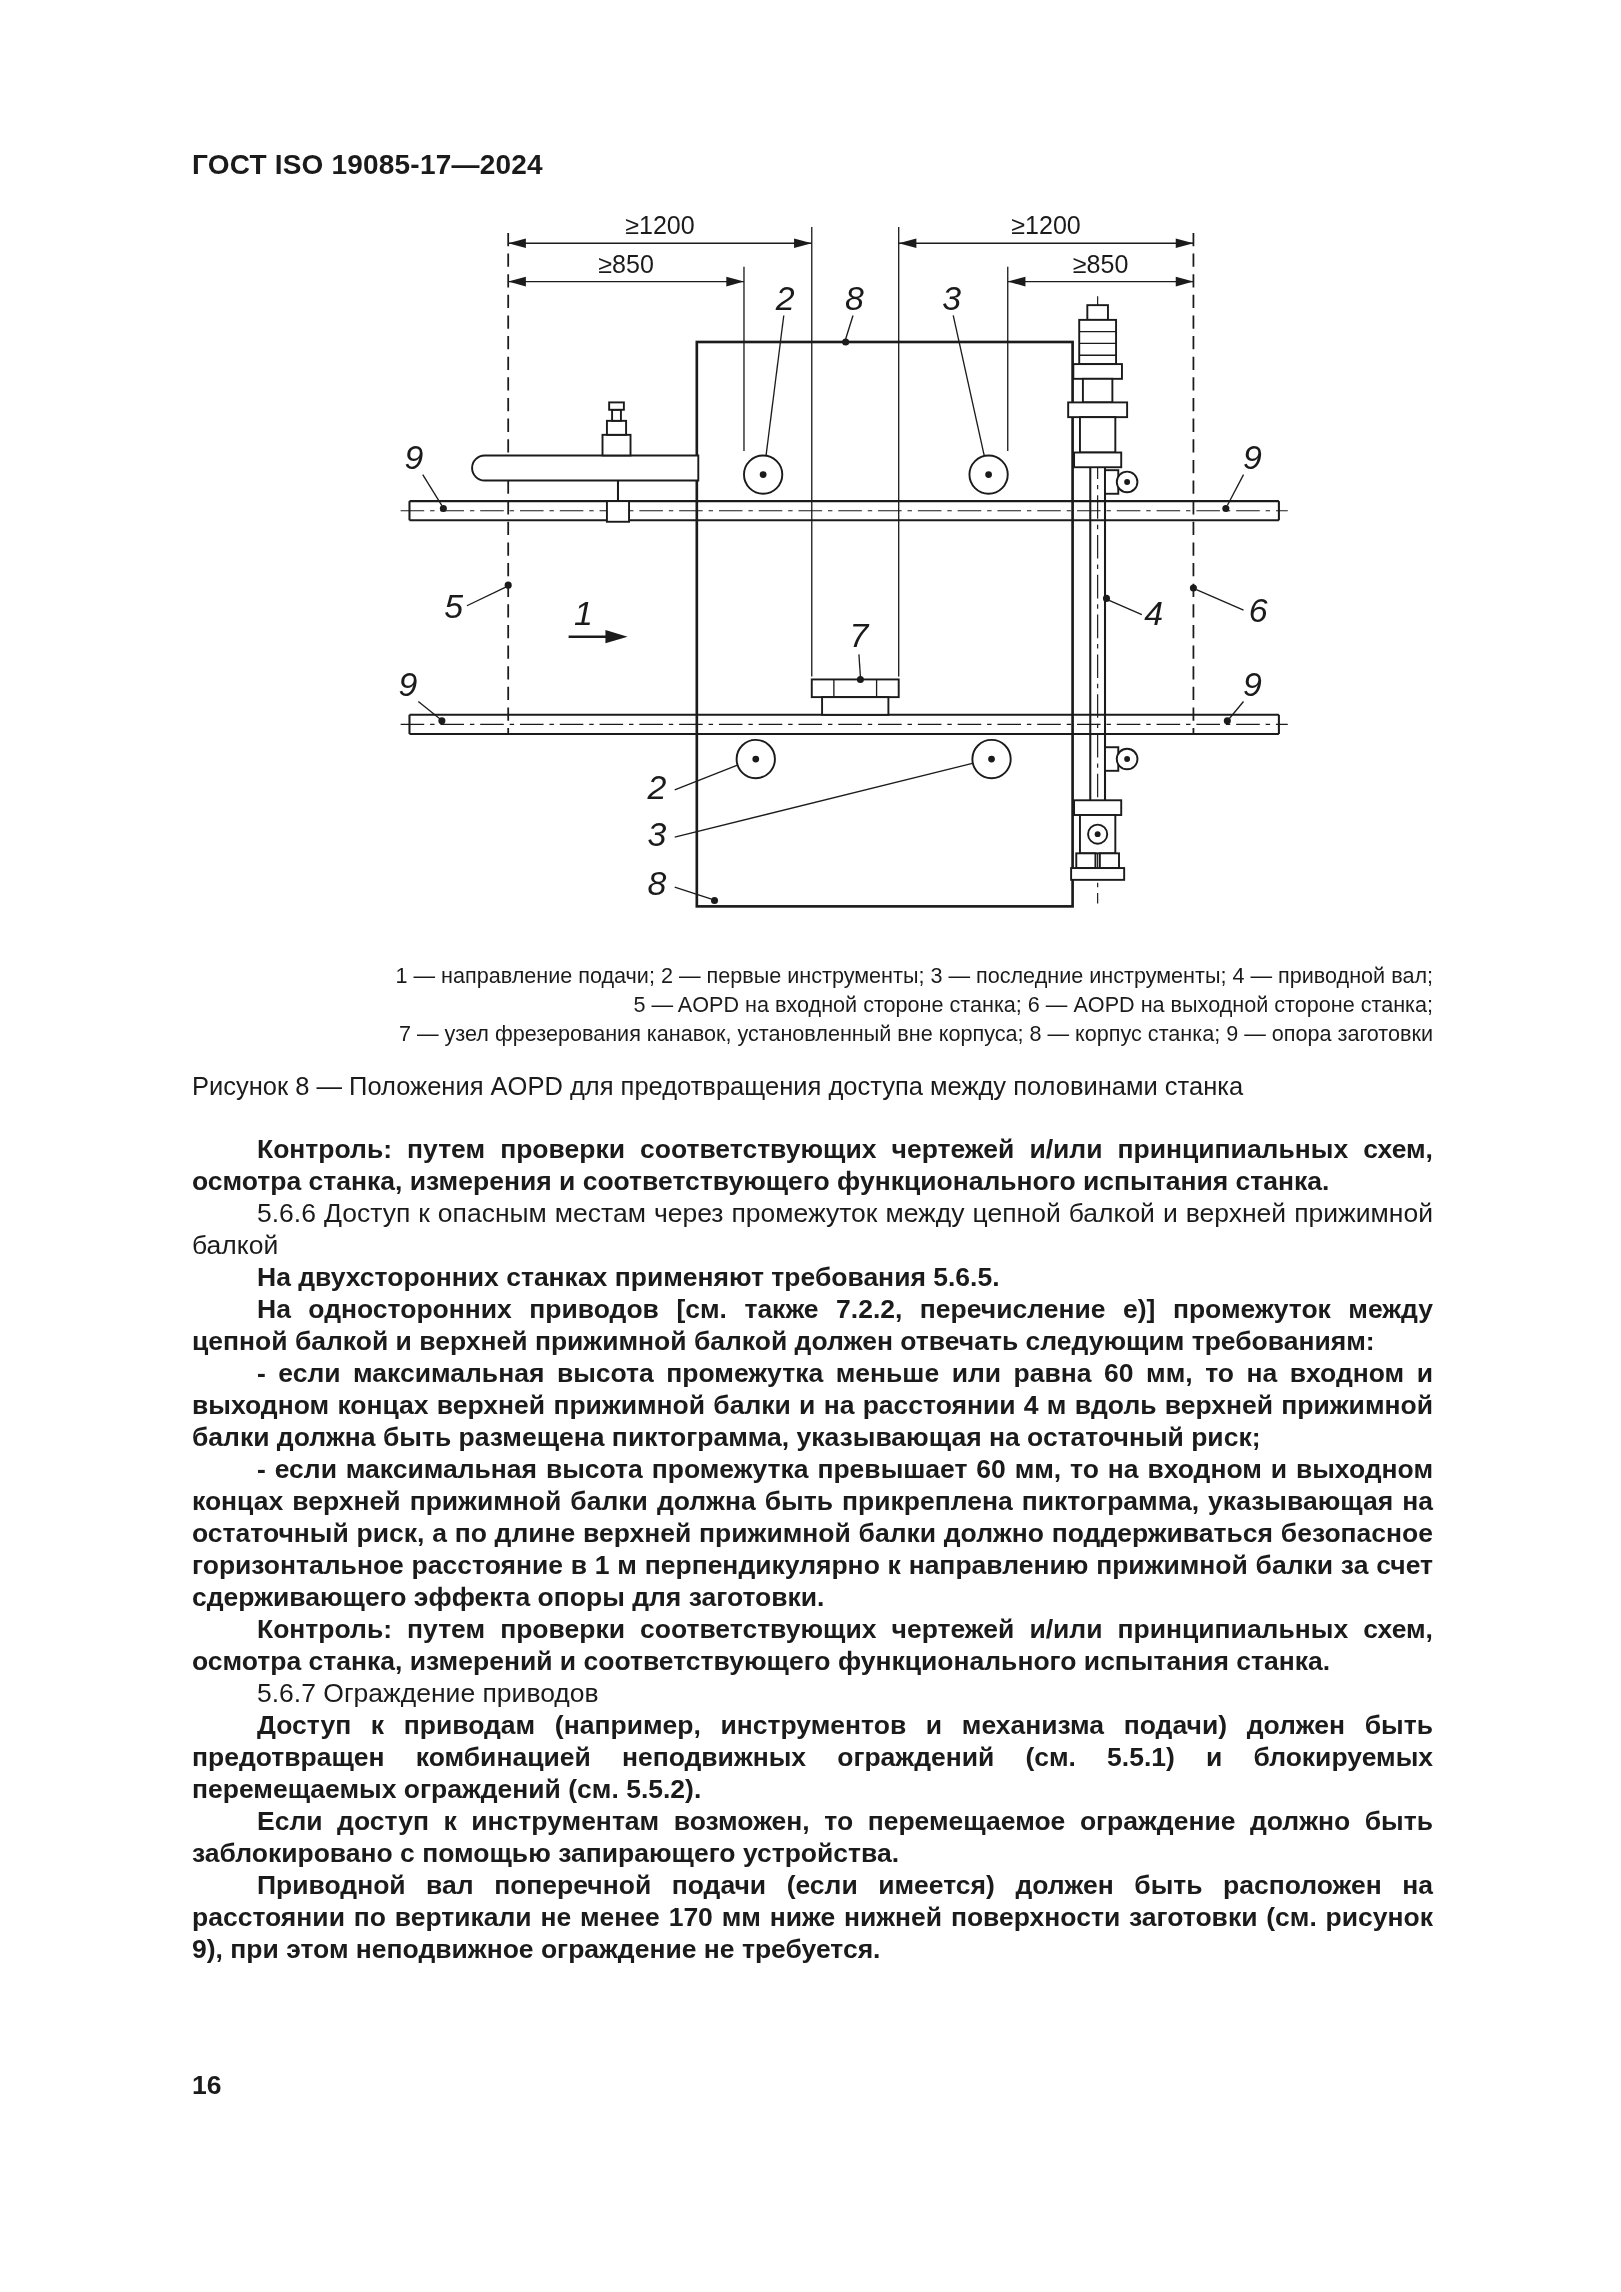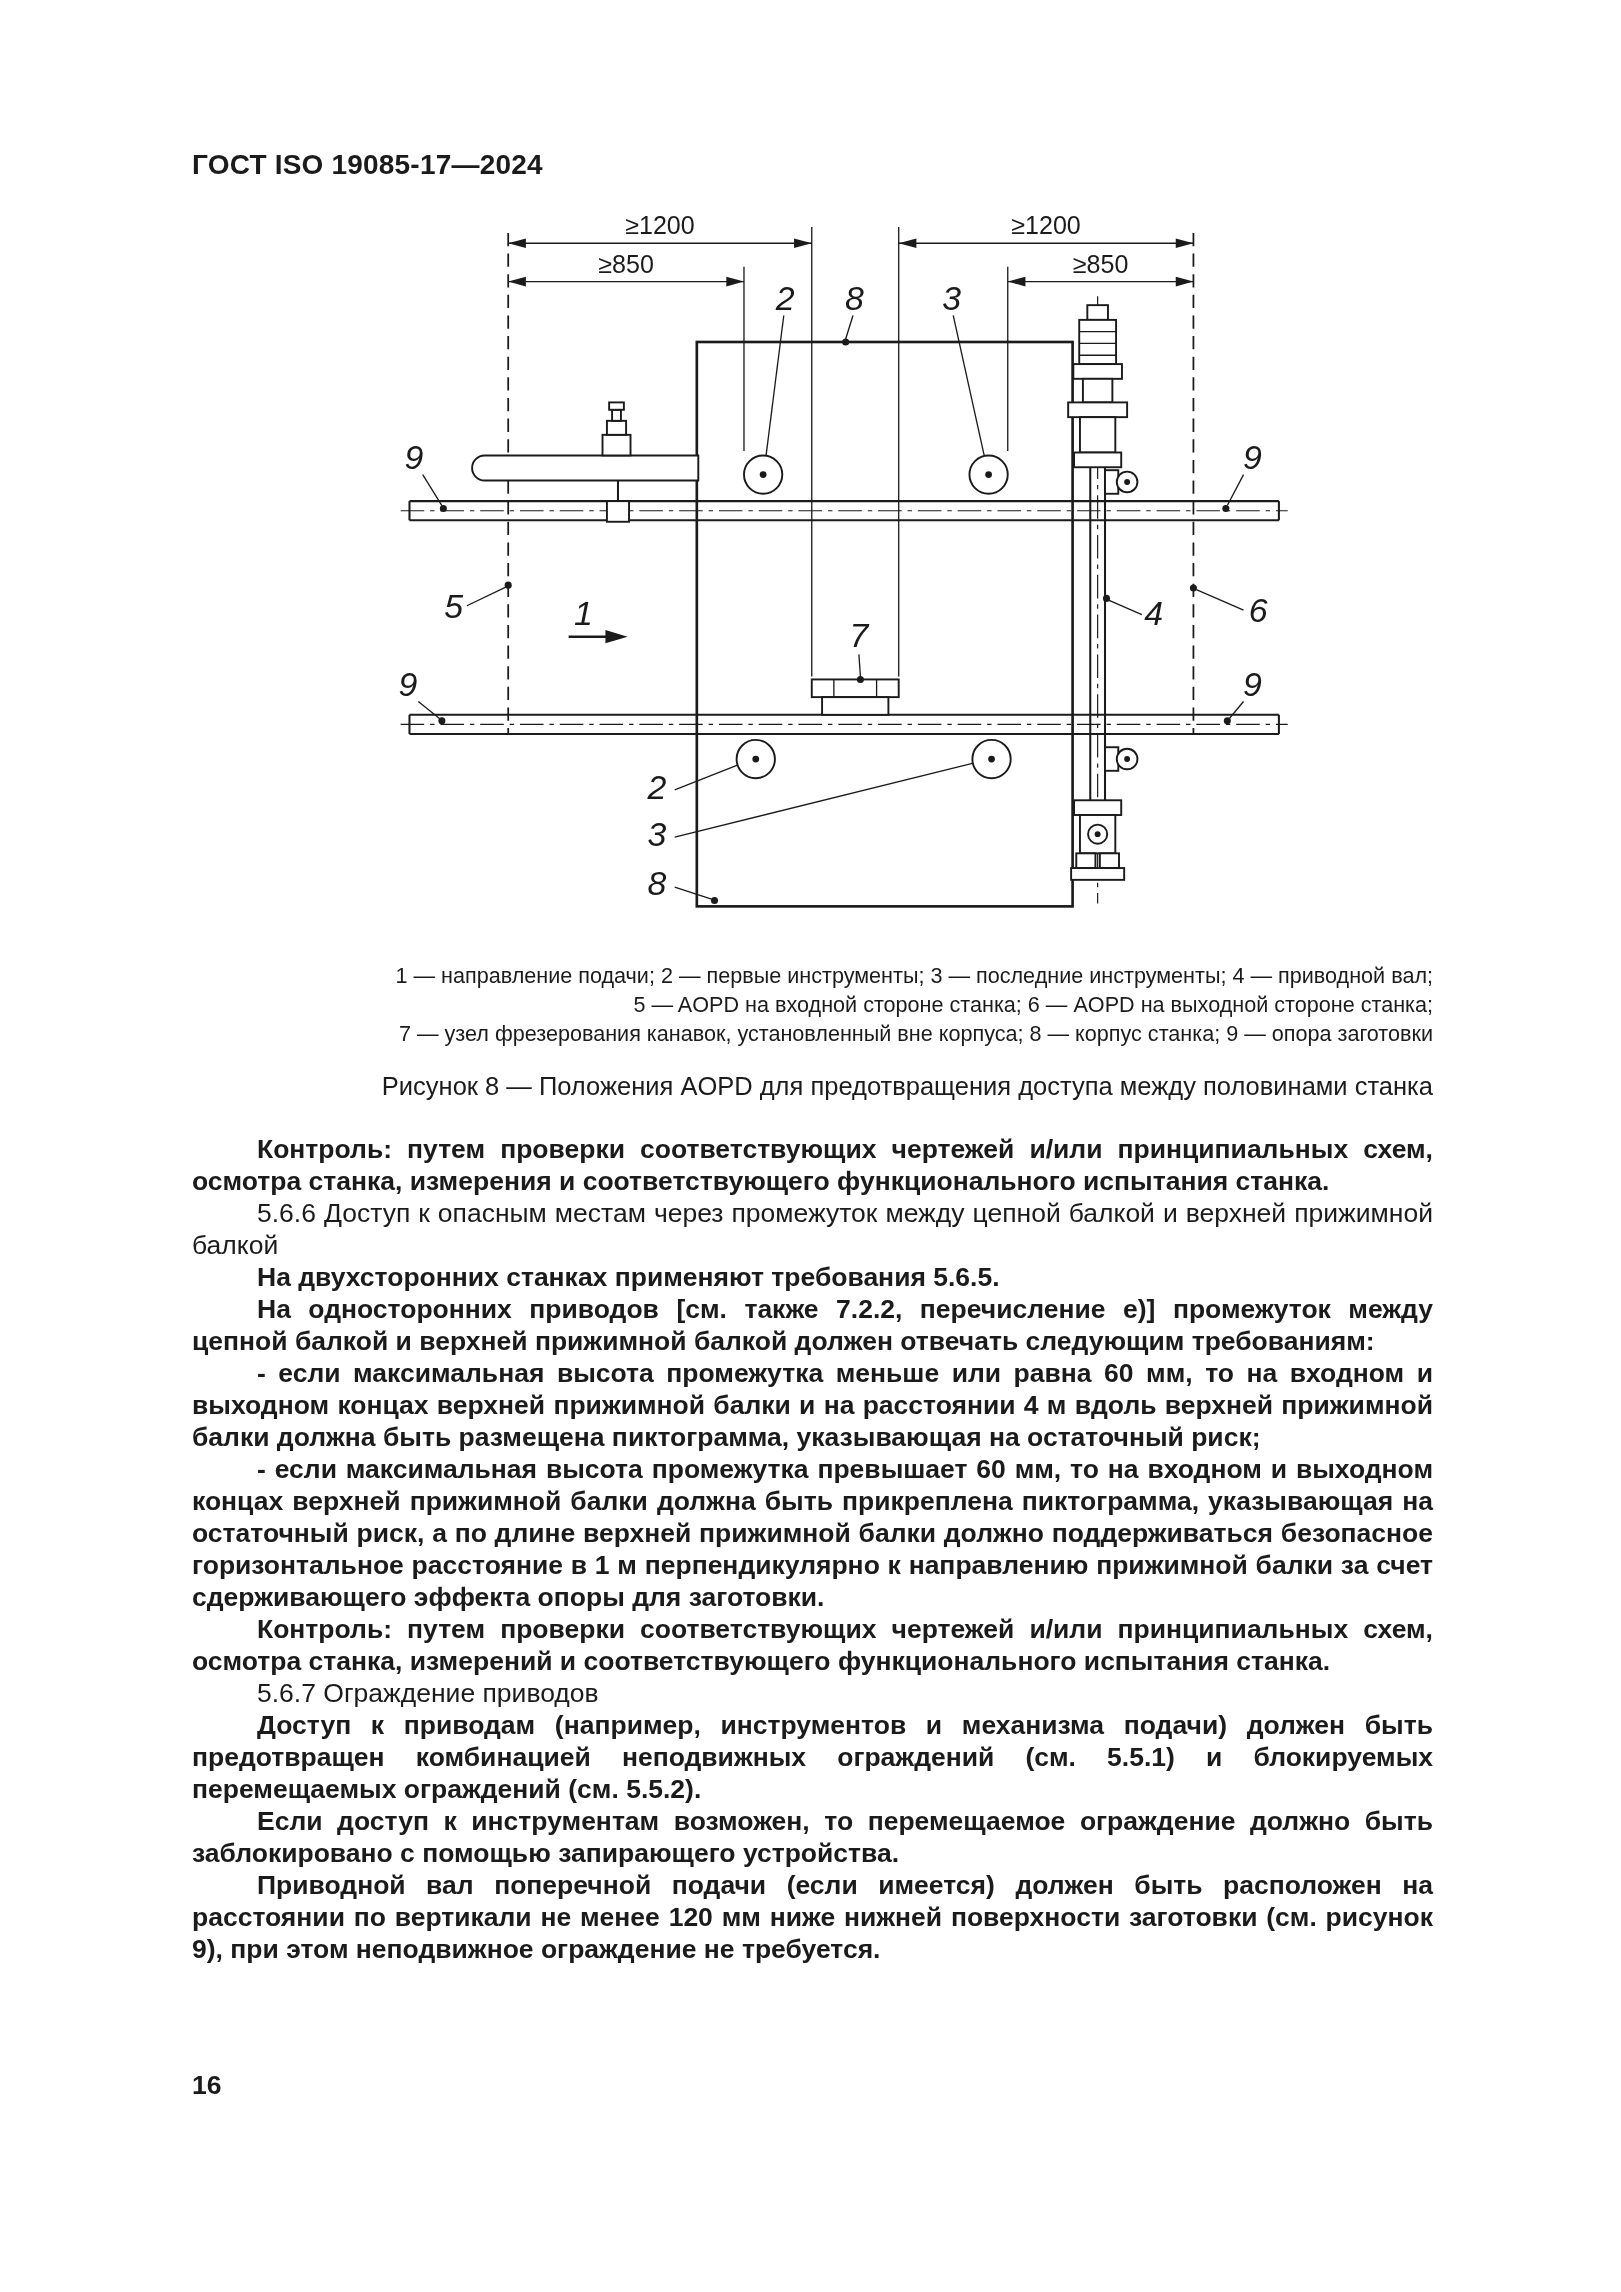--- a/index.html
+++ b/index.html
@@ -14,21 +14,21 @@
     position:absolute; left:192px; top:149px;
     font-size:28px; font-weight:bold; letter-spacing:0.2px;
   }
   .figure-wrap { position:absolute; left:380px; top:206px; width:921px; height:745px; }
   .legend {
     position:absolute; left:192px; top:961px; width:1241px;
     text-align:right; font-size:21.6px; line-height:29px;
   }
   .caption {
     position:absolute; left:192px; top:1072px; width:1241px;
-    text-align:right; font-size:25.5px;
+    text-align:left; font-size:25.5px;
   }
   .content {
     position:absolute; left:192px; top:1133px; width:1241px;
     font-size:26.5px; line-height:32px; text-align:justify;
   }
   .para { text-indent:65px;font-weight:bold; }
   .para.bold { font-weight:normal; }
   .page-number { position:absolute; left:192px; top:2070px; font-size:26.5px;font-weight:bold; }
 
   
@@ -220,19 +220,19 @@
     <p class="para">Контроль: путем проверки соответствующих чертежей и/или принципиальных схем, осмотра станка, измерения и соответствующего функционального испытания станка.</p>
     <p class="para bold">5.6.6 Доступ к опасным местам через промежуток между цепной балкой и верхней прижимной балкой</p>
     <p class="para">На двухсторонних станках применяют требования 5.6.5.</p>
     <p class="para">На односторонних приводов [см. также 7.2.2, перечисление е)] промежуток между цепной балкой и верхней прижимной балкой должен отвечать следующим требованиям:</p>
     <p class="para">- если максимальная высота промежутка меньше или равна 60 мм, то на входном и выходном концах верхней прижимной балки и на расстоянии 4 м вдоль верхней прижимной балки должна быть размещена пиктограмма, указывающая на остаточный риск;</p>
     <p class="para">- если максимальная высота промежутка превышает 60 мм, то на входном и выходном концах верхней прижимной балки должна быть прикреплена пиктограмма, указывающая на остаточный риск, а по длине верхней прижимной балки должно поддерживаться безопасное горизонтальное расстояние в 1 м перпендикулярно к направлению прижимной балки за счет сдерживающего эффекта опоры для заготовки.</p>
     <p class="para">Контроль: путем проверки соответствующих чертежей и/или принципиальных схем, осмотра станка, измерений и соответствующего функционального испытания станка.</p>
     <p class="para bold">5.6.7 Ограждение приводов</p>
     <p class="para">Доступ к приводам (например, инструментов и механизма подачи) должен быть предотвращен комбинацией неподвижных ограждений (см. 5.5.1) и блокируемых перемещаемых ограждений (см. 5.5.2).</p>
     <p class="para">Если доступ к инструментам возможен, то перемещаемое ограждение должно быть заблокировано с помощью запирающего устройства.</p>
-    <p class="para">Приводной вал поперечной подачи (если имеется) должен быть расположен на расстоянии по вертикали не менее 120 мм ниже нижней поверхности заготовки (см. рисунок 9), при этом неподвижное ограждение не требуется.</p>
+    <p class="para">Приводной вал поперечной подачи (если имеется) должен быть расположен на расстоянии по вертикали не менее 170 мм ниже нижней поверхности заготовки (см. рисунок 9), при этом неподвижное ограждение не требуется.</p>
   </div>
 
   <div class="page-number">16</div>
 
 </div>
 
 
 </body></html>

